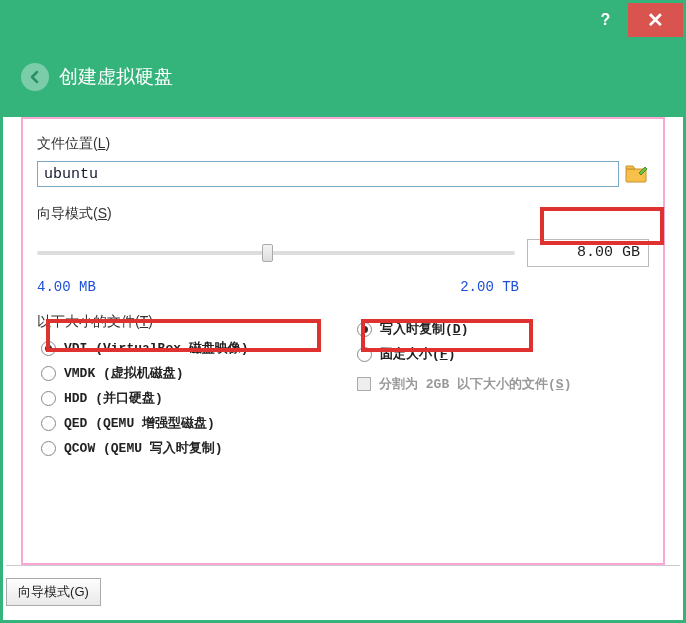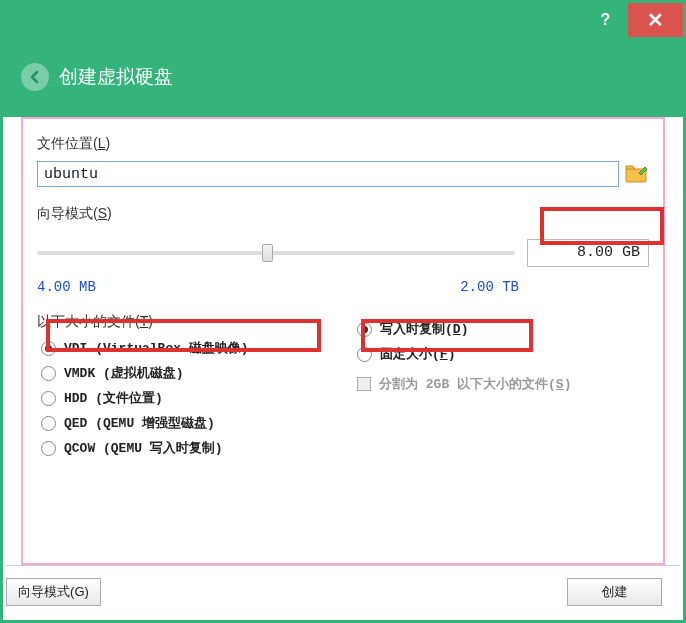--- a/index.html
+++ b/index.html
@@ -97,21 +97,21 @@
         <div class="radio-row">
           <span class="radio checked"></span>
           <span class="radio-label">VDI (VirtualBox 磁盘映像)</span>
         </div>
         <div class="radio-row">
           <span class="radio"></span>
           <span class="radio-label">VMDK (虚拟机磁盘)</span>
         </div>
         <div class="radio-row">
           <span class="radio"></span>
-          <span class="radio-label">HDD (文件位置)</span>
+          <span class="radio-label">HDD (并口硬盘)</span>
         </div>
         <div class="radio-row">
           <span class="radio"></span>
           <span class="radio-label">QED (QEMU 增强型磁盘)</span>
         </div>
         <div class="radio-row">
           <span class="radio"></span>
           <span class="radio-label">QCOW (QEMU 写入时复制)</span>
         </div>
       </div>
@@ -135,20 +135,19 @@
             <span>分割为 2GB 以下大小的文件(</span><u>S</u><span>)</span>
           </span>
         </div>
       </div>
     </div>
 
   </div>
 
   <div class="footer">
     <button class="btn">向导模式(G)</button>
-    <button class="btn">创建</button>
   </div>
 
   <div class="highlight-red hl-size"></div>
   <div class="highlight-red hl-vdi"></div>
   <div class="highlight-red hl-storage"></div>
 
 </div>
 
 </body></html>

